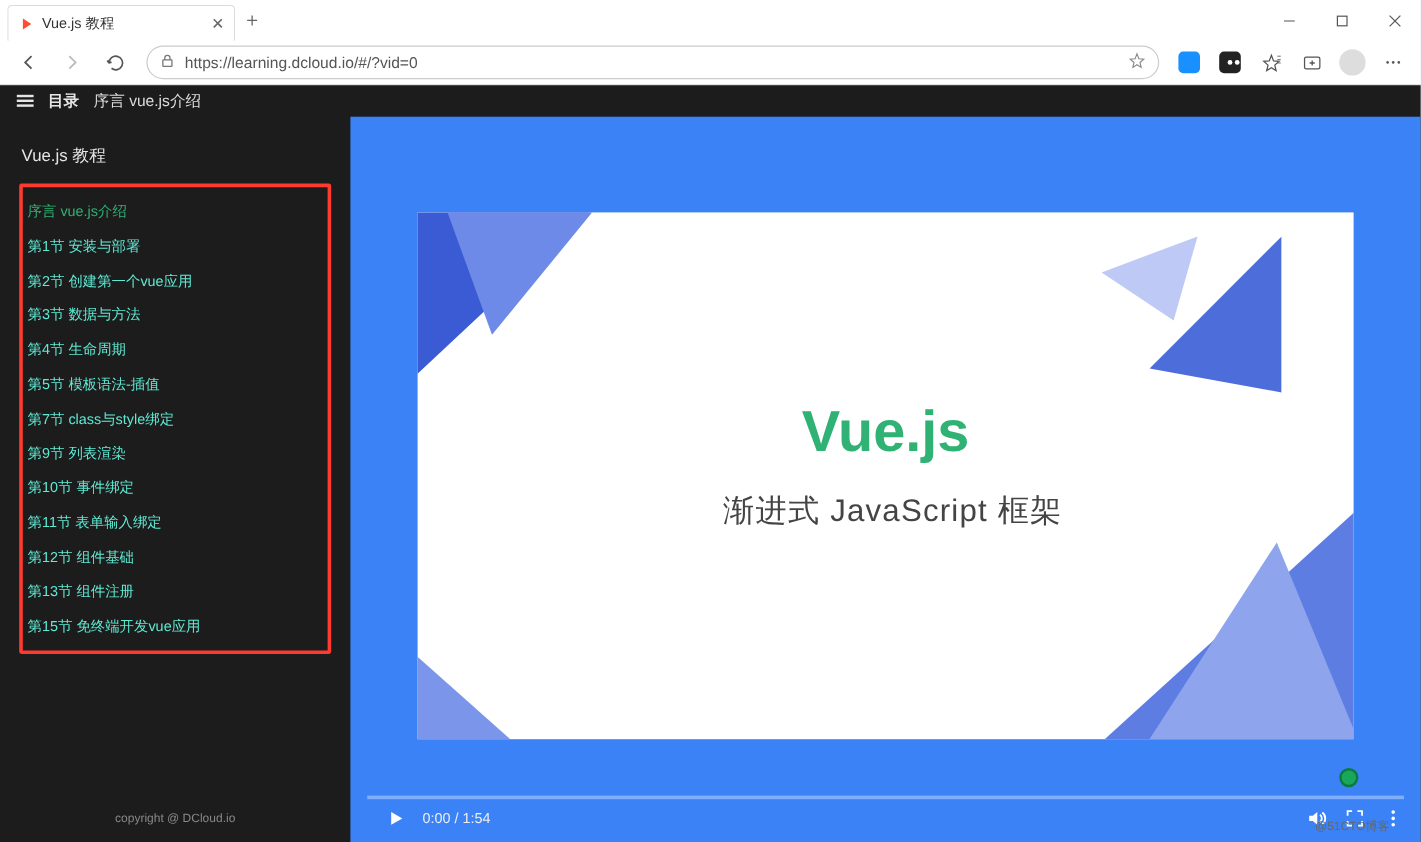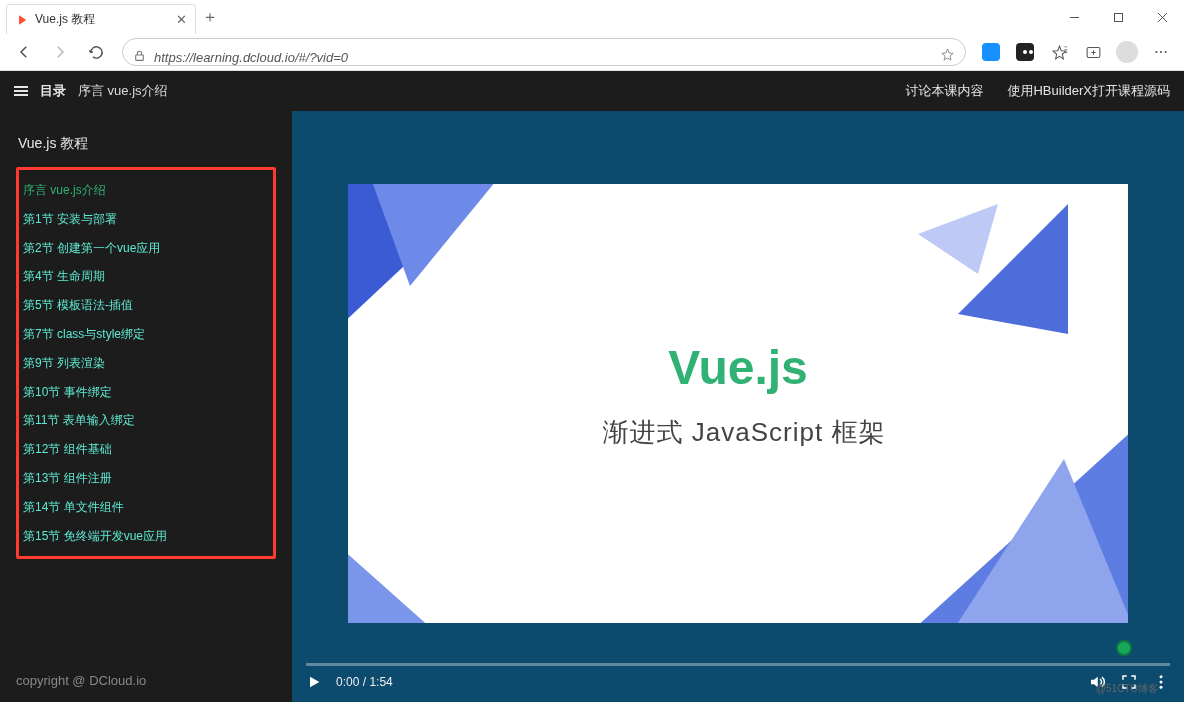--- a/index.html
+++ b/index.html
@@ -12,54 +12,54 @@
 .tab .logo { width: 14px; height: 14px; display: flex; align-items: center; justify-content: center; }
 .tab .close { margin-left: auto; font-size: 13px; color: #666; cursor: pointer; }
 .new-tab { width: 28px; height: 28px; display: flex; align-items: center; justify-content: center; color: #666; font-size: 16px; cursor: pointer; }
 .win-controls { margin-left: auto; display: flex; }
 .win-btn { width: 44px; height: 30px; display: flex; align-items: center; justify-content: center; color: #555; cursor: pointer; }
 .win-btn svg { width: 11px; height: 11px; }
 
 .address-row { height: 36px; display: flex; align-items: center; padding: 0 8px; gap: 4px; }
 .nav-btn { width: 32px; height: 32px; display: flex; align-items: center; justify-content: center; color: #555; border-radius: 4px; }
 .nav-btn.disabled { color: #bbb; }
-.url-bar { flex: 1; height: 28px; border: 1px solid #ccc; border-radius: 14px; display: flex; align-items: flex-end; padding: 0 10px; gap: 8px; font-size: 13px; color: #555; margin: 0 6px; font-style: italic; }
+.url-bar { flex: 1; height: 28px; border: 1px solid #ccc; border-radius: 14px; display: flex; align-items: center; padding: 0 10px; gap: 8px; font-size: 13px; color: #555; margin: 0 6px; }
 .url-bar .lock { color: #777; }
 .url-bar .star { margin-left: auto; color: #888; }
 .ext-icons { display: flex; gap: 4px; align-items: center; }
 .ext { width: 30px; height: 30px; display: flex; align-items: center; justify-content: center; color: #555; border-radius: 4px; }
 .ext .sq { width: 18px; height: 18px; border-radius: 4px; }
 .ext .avatar { width: 22px; height: 22px; border-radius: 50%; background: #ddd; }
 
 
 .page { flex: 1; background: #1c1c1c; color: #ccc; display: flex; flex-direction: column; overflow: hidden; }
-.page-header { height: 40px; display: flex; align-items: center; padding: 0 14px; gap: 12px; font-size: 13px; color: #e5e5e5; }
+.page-header { height: 26px; display: flex; align-items: center; padding: 0 14px; gap: 12px; font-size: 13px; color: #e5e5e5; }
 .ham { display: flex; flex-direction: column; gap: 2px; cursor: pointer; }
 .ham span { width: 14px; height: 2px; background: #e5e5e5; }
 .page-header .dir { font-weight: 700; }
 .page-header .crumb { color: #ddd; }
 .page-header .right { margin-left: auto; display: flex; gap: 24px; }
 .page-header .link { cursor: pointer; }
 
 .page-body { flex: 1; display: flex; overflow: hidden; position: relative; }
 .sidebar { width: 292px; padding: 20px 16px 10px; display: flex; flex-direction: column; overflow: hidden; }
 .course-title { font-size: 14px; color: #e5e5e5; padding: 4px 0 14px 2px; }
 .highlight-box { border: 3px solid #ff3b30; border-radius: 2px; padding: 6px 0 6px 0; }
 .toc-item { font-size: 12px; color: #5eead4; padding: 6px 4px; cursor: pointer; line-height: 1.4; }
 .toc-item.active { color: #2fb274; }
-.copyright { margin-top: auto; font-size: 13px; color: #888; padding: 10px 0 4px; }
-
-.video-area { flex: 1; background: #0c4a6e; position: relative; display: flex; align-items: center; justify-content: center; padding: 30px 14px 36px; }
+.copyright { margin-top: auto; text-align: center; font-size: 10px; color: #888; padding: 10px 0 4px; }
+
+.video-area { flex: 1; background: #3b82f6; position: relative; display: flex; align-items: center; justify-content: center; padding: 30px 14px 36px; }
 .slide { width: 100%; max-width: 780px; aspect-ratio: 16/9; background: #fff; position: relative; overflow: hidden; }
 .slide .tri { position: absolute; }
 .slide-text { position: absolute; top: 50%; left: 50%; transform: translate(-50%, -58%); text-align: center; }
 .slide-text h1 { font-size: 48px; font-weight: 700; color: #2fb274; margin-bottom: 20px; }
 .slide-text p { font-size: 26px; color: #444; letter-spacing: 1px; margin-left: 12px; }
 
-.video-controls { position: absolute; bottom: 0; left: 0; right: 0; height: 40px; display: flex; align-items: center; padding: 0 14px; gap: 14px; color: #eee; font-size: 12px; }
+.video-controls { position: absolute; bottom: 0; left: 16px; right: 0; height: 40px; display: flex; align-items: center; padding: 0 14px; gap: 14px; color: #eee; font-size: 12px; }
 .video-controls .play svg { width: 16px; height: 16px; }
 .video-controls .time { font-weight: 500; }
 .video-controls .spacer { flex: 1; }
 .vc-btn { cursor: pointer; display: flex; align-items: center; }
 .vc-btn svg { width: 18px; height: 18px; }
 .progress { position: absolute; bottom: 36px; left: 14px; right: 14px; height: 3px; background: rgba(255,255,255,0.35); }
 
 .watermark { position: absolute; bottom: 6px; right: 26px; font-size: 10px; color: #666; z-index: 5; }
 .green-dot { position: absolute; bottom: 46px; right: 52px; width: 16px; height: 16px; background: #19a85b; border-radius: 50%; border: 2px solid #0c7a3f; z-index: 5; }
 </style>
@@ -163,42 +163,38 @@
 
 <div class="page">
   <div class="page-header">
     <div class="ham">
         <span></span>
         <span></span>
         <span></span>
       </div>
     <span class="dir">目录</span>
     <span class="crumb">序言 vue.js介绍</span>
-    <div class="right">
-      <span class="link">讨论本课内容</span>
-      <span class="link">使用HBuilderX打开课程源码</span>
-    </div>
   </div>
 
   <div class="page-body">
     <div class="sidebar">
       <div class="course-title">Vue.js 教程</div>
       <div class="highlight-box" id="toc-container">
           <div class="toc-item active">序言 vue.js介绍</div>
           <div class="toc-item">第1节 安装与部署</div>
           <div class="toc-item">第2节 创建第一个vue应用</div>
+          <div class="toc-item">第3节 数据与方法</div>
           <div class="toc-item">第4节 生命周期</div>
           <div class="toc-item">第5节 模板语法-插值</div>
           <div class="toc-item">第7节 class与style绑定</div>
           <div class="toc-item">第9节 列表渲染</div>
           <div class="toc-item">第10节 事件绑定</div>
           <div class="toc-item">第11节 表单输入绑定</div>
           <div class="toc-item">第12节 组件基础</div>
           <div class="toc-item">第13节 组件注册</div>
-          <div class="toc-item">第14节 单文件组件</div>
           <div class="toc-item">第15节 免终端开发vue应用</div>
         </div>
       <div class="copyright">copyright @ DCloud.io</div>
     </div>
 
     <div class="video-area">
       <div class="slide">
         <svg class="tri" style="top:-8px;left:-8px" width="200" height="180" viewBox="0 0 200 180">
             <polygon points="0,0 160,0 0,150" fill="#3b5bd4"></polygon>
             <polygon points="30,0 160,0 70,110" fill="#6d8ae8"></polygon>

